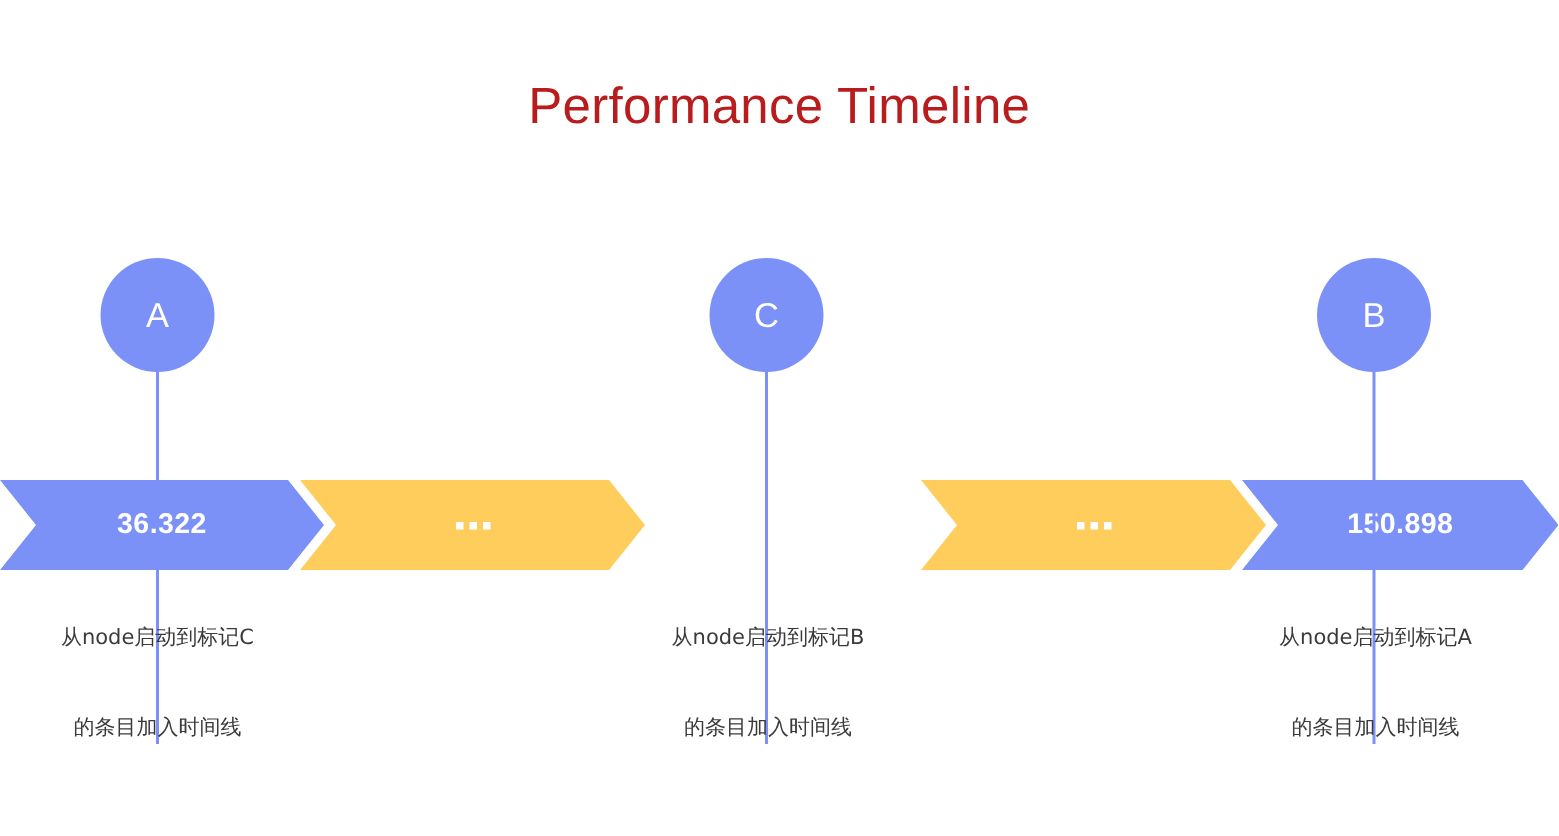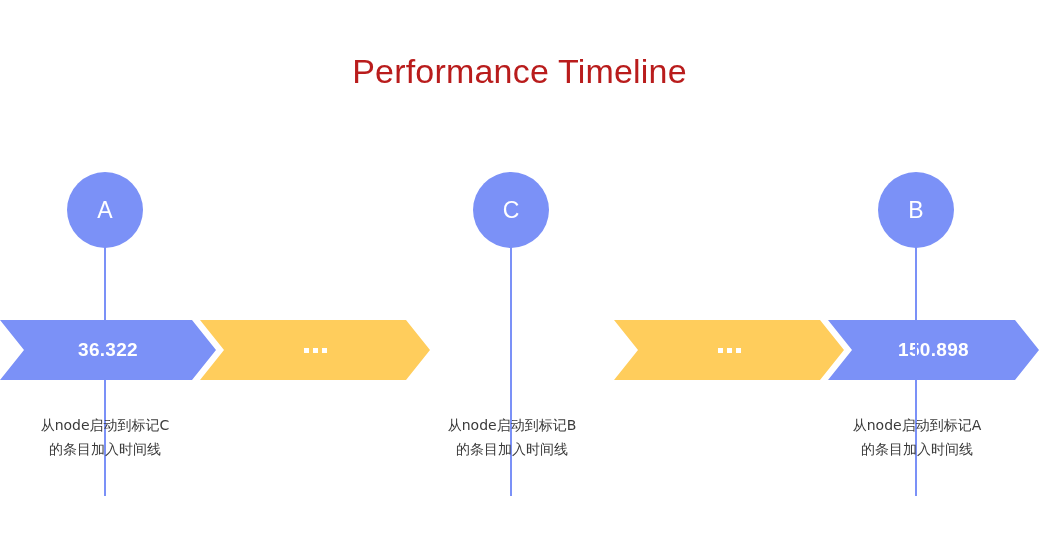--- a/index.html
+++ b/index.html
@@ -111,21 +111,21 @@
   .caption {
     position: absolute;
     top: 413px;
     font-size: 14px;
     color: #3a3a3a;
     line-height: 24px;
     text-align: center;
     font-family: "DejaVu Sans", "Liberation Sans", sans-serif;
     white-space: nowrap;
   }
-  .caption .line2 { display: block; }
+  .caption .line2 { display: block; margin-top: 36px; }
 </style>
 </head>
 <body>
 
 <div class="canvas">
 
   <div class="chart-title">Performance Timeline</div>
 
   <div class="chevron-bar">
 

